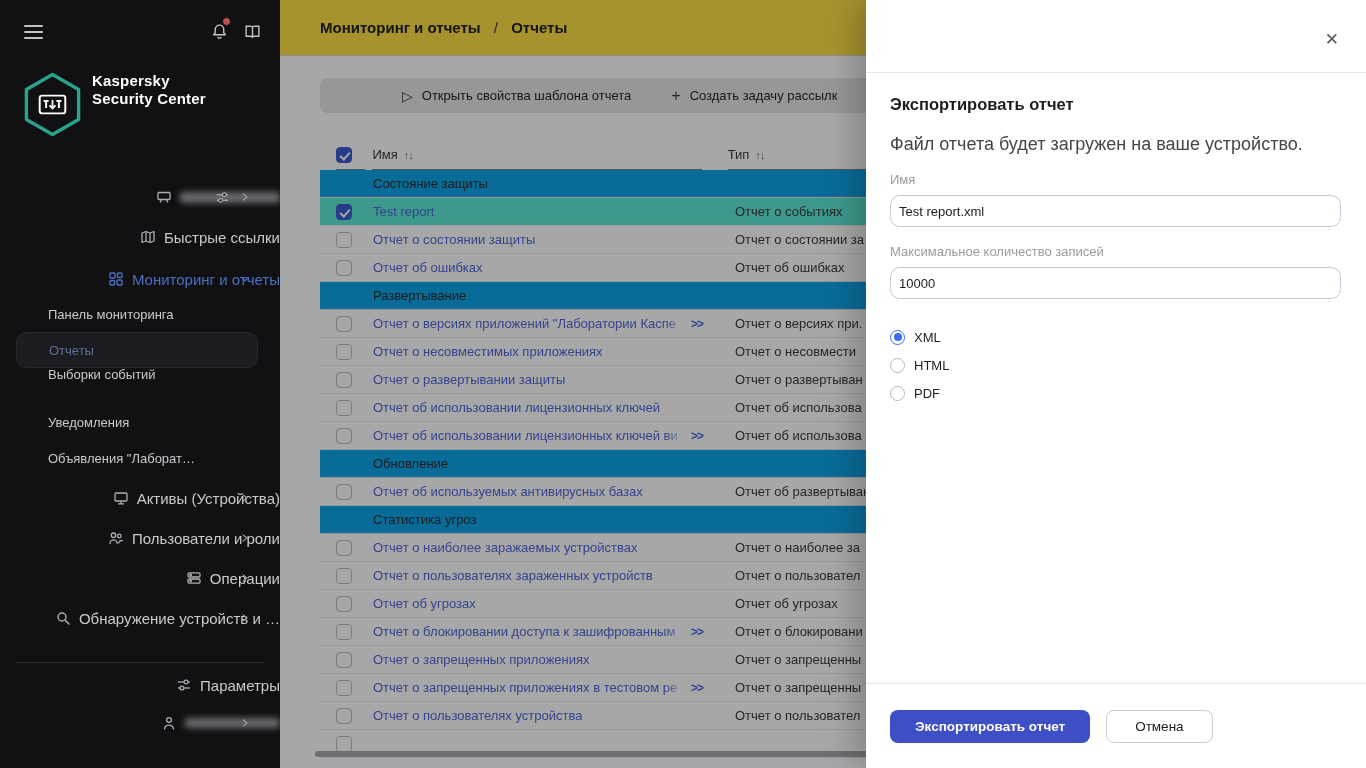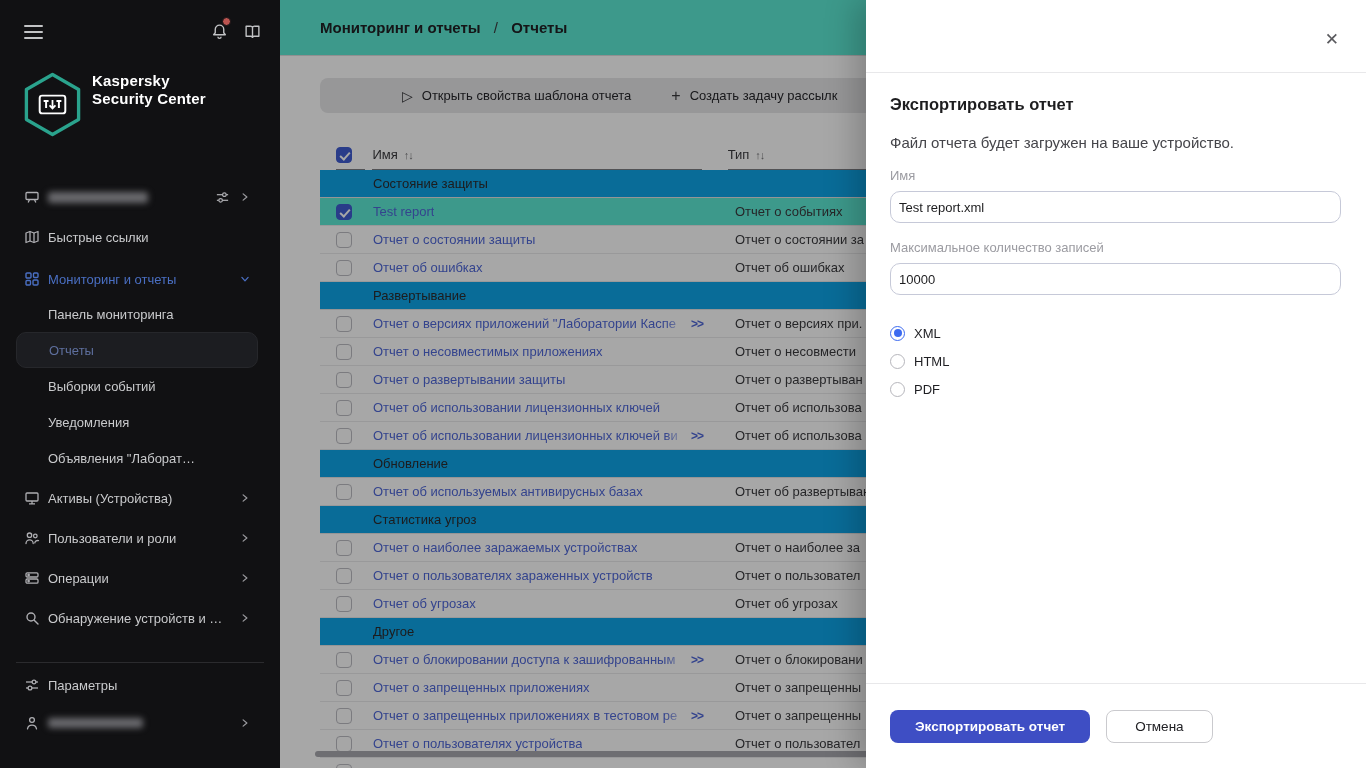--- a/index.html
+++ b/index.html
@@ -6,33 +6,33 @@
   html,body { width:1366px; height:768px; overflow:hidden; font-family:"Liberation Sans", sans-serif; background:#fff; }
   body { position:relative; }
 
   
   .sidebar { position:absolute; left:0; top:0; width:280px; height:768px; background:#111113; z-index:10; }
   .sb-icon-btn { position:absolute; color:#c2c3c5; cursor:pointer; }
   .hamburger span { display:block; width:19px; height:2px; background:#c2c3c5; margin-bottom:4px; border-radius:1px; }
   .notif-dot { position:absolute; left:222px; top:17px; width:9px; height:9px; border-radius:50%; background:#bb5450; border:1px solid #111113; }
   .brand { position:absolute; left:22px; top:72px; display:flex; }
   .brand-text { margin-left:9px; color:#fff; font-size:15px; font-weight:700; line-height:18px; letter-spacing:.2px; }
-  .sb-item { position:absolute; left:0; width:280px; height:28px; display:flex; align-items:center; padding-left:24px; color:#c9cacc; font-size:13px; cursor:pointer; }
+  .sb-item { position:absolute; left:0; width:280px; height:28px; display:flex; align-items:center; padding-left:24px; color:#c9cacc; font-size:15px; cursor:pointer;justify-content:flex-end; }
   .sb-item .ic { width:16px; height:16px; margin-right:8px; color:#aeaeb2; flex:0 0 16px; }
   .sb-item .chev { position:absolute; right:30px; width:10px; height:10px; color:#9b9b9f; }
   .sb-item.active, .sb-item.active .ic, .sb-item.active .chev { color:#4a6fc3; }
   .sb-child { position:absolute; left:0; width:280px; height:28px; display:flex; align-items:center; padding-left:48px; color:#c9cacc; font-size:13px; cursor:pointer; }
   .sb-child.selected { left:16px; width:242px; height:36px; padding-left:32px; background:#1c1d21; border:1px solid #26272b; border-radius:10px; color:#5e6f9e; }
   .sb-divider { position:absolute; left:16px; right:16px; top:662px; height:1px; background:#2b2b2e; }
   .blur-chip { background:#6a6a6e; filter:blur(3px); border-radius:3px; }
   svg { display:block; }
 
   
   .main { position:absolute; left:280px; top:0; width:820px; height:768px; background:#fff; z-index:20; }
-  .topbar { height:56px; background:#5eead4; border-bottom:1px solid #dcdcde; display:flex; align-items:center; padding-left:40px; }
+  .topbar { height:56px; background:#fde047; border-bottom:1px solid #dcdcde; display:flex; align-items:center; padding-left:40px; }
   .crumb { font-size:15px; font-weight:700; color:#202024; }
   .crumb .sep { margin:0 9px; font-weight:400; color:#3a3a3e; }
   .crumb .parent { cursor:pointer; }
   .toolbar { margin:22px 0 0 40px; width:726px; height:35px; background:#e7e7e9; border-radius:8px; display:flex; align-items:center; padding-left:82px; }
   .tb-btn { display:flex; align-items:center; gap:9px; font-size:13px; color:#27272b; cursor:pointer; white-space:nowrap; }
   .tb-btn + .tb-btn { margin-left:40px; }
   .tb-glyph { font-size:14px; color:#3a3a3e; }
 
   .table { margin:27px 0 0 40px; width:780px; }
   .t-head { display:flex; align-items:stretch; height:30px; padding-left:16px; font-size:13px; color:#3a3a3e; }
@@ -57,21 +57,21 @@
   .hscroll { position:absolute; left:35px; top:751px; width:760px; height:6px; border-radius:3px; background:#a8a8ae; z-index:5; cursor:pointer; }
 
   .dim { position:absolute; left:280px; top:0; width:586px; height:768px; background:rgba(0,0,0,0.345); z-index:40; }
 
   
   .panel { position:absolute; left:866px; top:0; width:500px; height:768px; background:#fff; z-index:60; box-shadow:-10px 0 30px rgba(0,0,0,0.22); display:flex; flex-direction:column; }
   .panel-header { height:73px; border-bottom:1px solid #e8e8ea; position:relative; flex:0 0 73px; }
   .close-x { position:absolute; right:27px; top:31px; font-size:17px; color:#5a5a5e; cursor:pointer; line-height:1; }
   .panel-body { flex:1; padding:22px 25px 0 24px; }
   .panel-title { font-size:16.5px; font-weight:700; color:#1d1d1f; }
-  .panel-desc { margin-top:20px; font-size:15px; color:#45454a; }
+  .panel-desc { margin-top:20px; font-size:18px; color:#45454a; }
   .f-label { display:block; margin-top:17px; margin-bottom:8px; font-size:13px; color:#9b9ba1; }
   .f-input { width:451px; height:32px; border:1px solid #c6c9d8; border-radius:10px; padding:0 8px; font-size:13px; color:#1d1d1f; font-family:"Liberation Sans", sans-serif; background:#fff; outline:none; }
   .radio-group { margin-top:24px; }
   .radio-row { display:flex; align-items:center; height:28px; gap:9px; cursor:pointer; }
   .radio { width:15px; height:15px; border-radius:50%; border:1px solid #b6b6bc; position:relative; flex:0 0 15px; }
   .radio.checked { border-color:#3d6bf0; }
   .radio.checked::after { content:""; position:absolute; left:2.5px; top:2.5px; width:8px; height:8px; border-radius:50%; background:#3d6bf0; }
   .radio-label { font-size:13px; color:#1f1f23; }
   .panel-footer { flex:0 0 85px; border-top:1px solid #e8e8ea; display:flex; align-items:center; padding-left:24px; gap:16px; }
   .btn-primary { height:33px; padding:0 25px; border:none; border-radius:8px; background:#3e4ec4; color:#fff; font-size:13.5px; font-weight:700; font-family:"Liberation Sans", sans-serif; cursor:pointer; }
@@ -165,21 +165,21 @@
         </svg>
     </span>
   </div>
 
   <div class="sb-child" style="top:300px;">
       <span>Панель мониторинга</span>
     </div>
   <div class="sb-child selected" style="top:332px;">
       <span>Отчеты</span>
     </div>
-  <div class="sb-child" style="top:372px;">
+  <div class="sb-child" style="top:360px;">
       <span>Выборки событий</span>
     </div>
   <div class="sb-child" style="top:408px;">
       <span>Уведомления</span>
     </div>
   <div class="sb-child" style="top:444px;">
       <span>Объявления "Лаборат…</span>
     </div>
 
   <div class="sb-item" style="top:524px;">
@@ -404,21 +404,20 @@
     <span class="row-type">Отчет о пользовател</span>
   </div>
         <div class="t-row">
     <span class="cb"></span>
     <span class="row-name">
       <span class="row-link">Отчет об угрозах</span>
 
     </span>
     <span class="row-type">Отчет об угрозах</span>
   </div>
-        <div class="t-group">Другое</div>
         <div class="t-row">
     <span class="cb"></span>
     <span class="row-name has-more">
       <span class="row-link">Отчет о блокировании доступа к зашифрованным</span>
       <span class="more">&gt;&gt;</span>
     </span>
     <span class="row-type">Отчет о блокировани</span>
   </div>
         <div class="t-row">
     <span class="cb"></span>

